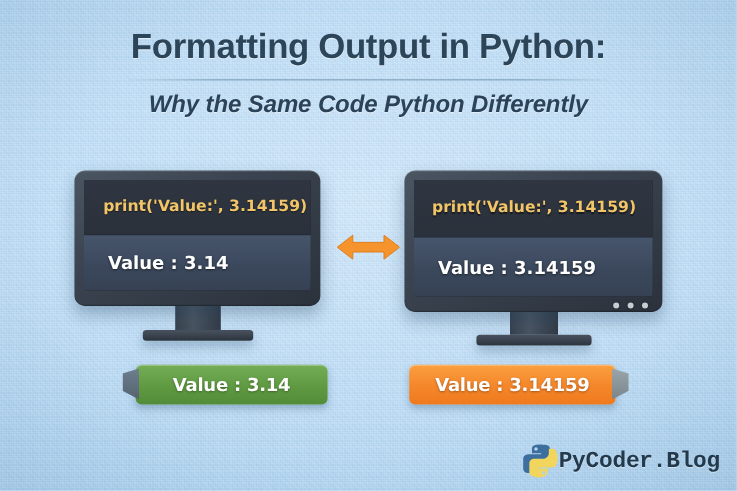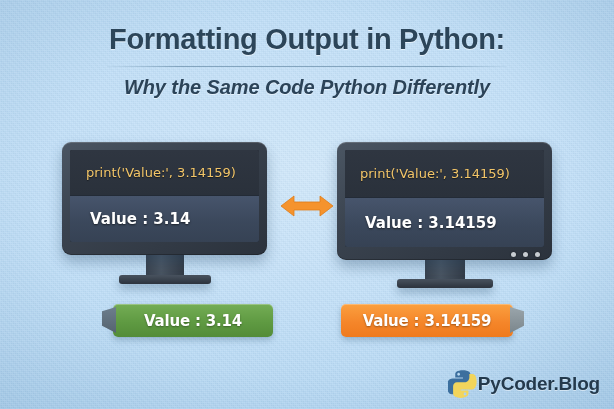--- a/index.html
+++ b/index.html
@@ -93,21 +93,21 @@
   .code-pane {
     position: relative;
     background: linear-gradient(180deg, #2f3641 0%, #2a313b 100%);
     display: flex;
     align-items: center;
     box-sizing: border-box;
   }
   .code-text {
     color: #f2c568;
     font-family: "DejaVu Sans", sans-serif;
-    font-weight: normal;
+    font-weight: bold;
     white-space: nowrap;
     text-shadow: 0 1px 1px rgba(0,0,0,0.5);
   }
   .out-pane {
     position: relative;
     background: linear-gradient(180deg, #47556c 0%, #3b485c 55%, #364254 100%);
     display: flex;
     align-items: center;
     box-sizing: border-box;
     border-top: 1px solid rgba(0,0,0,0.35);
@@ -197,20 +197,21 @@
 
   
   .logo {
     position: absolute;
     right: 14px;
     bottom: 10px;
     display: flex;
     align-items: center;
     gap: 0;
     z-index: 6;
+    font-family: Liberation Mono, monospace;
   }
   .logo-text {
     font-size: 19px;
     font-weight: bold;
     color: #23394c;
     letter-spacing: -0.2px;
     text-shadow: 0 1px 0 rgba(255,255,255,0.45);
   }
 </style>
 </head>

